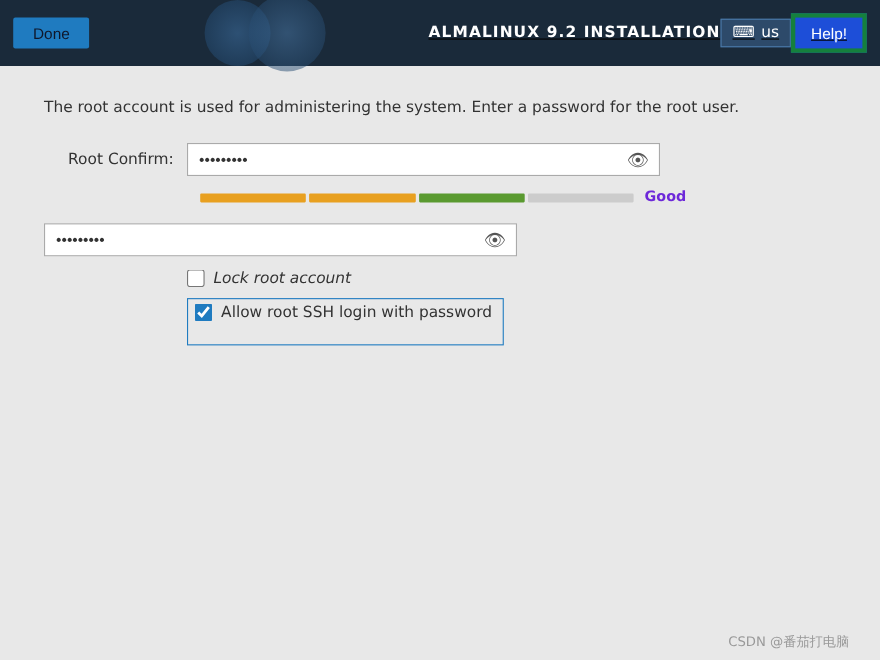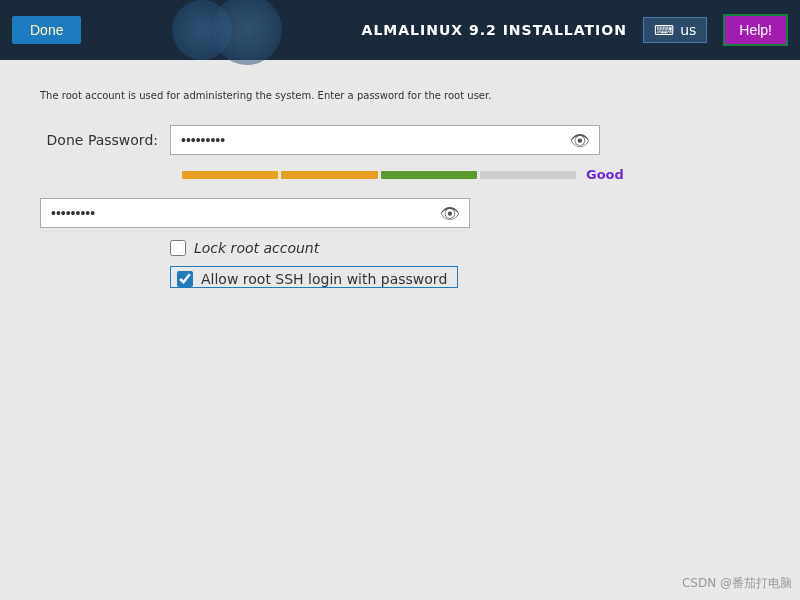--- a/index.html
+++ b/index.html
@@ -27,32 +27,33 @@
       gap: 16px;
     }
     .header-title {
       color: #ffffff;
       font-size: 18px;
       font-weight: bold;
       letter-spacing: 1px;
     }
     .done-button {
       background-color: #1f7bc0;
-      color: #fef9c3;
+      color: #0f172a;
       border: none;
       padding: 6px 18px;
       font-size: 14px;
       cursor: pointer;
       border-radius: 2px;
     }
 
     .header-right {
       display: flex;
       align-items: center;
-      gap: 16px;
+      gap: 0;
+      text-decoration: underline;
     }
     .install-title {
       color: #ffffff;
       font-size: 14px;
       font-weight: bold;
       letter-spacing: 1px;
     }
     .lang-box {
       display: flex;
       align-items: center;
@@ -64,23 +65,23 @@
     }
     .lang-box span {
       color: #ffffff;
       font-size: 14px;
     }
     .keyboard-icon {
       color: #ffffff;
       font-size: 16px;
     }
     .help-button {
-      background-color: #a21caf;
-      color: #ffffff;
-      border: 2px solid #15803d;
+      background-color: #1d4ed8;
+      color: #ffffff;
+      border: 4px solid #15803d;
       padding: 6px 14px;
       font-size: 14px;
       cursor: pointer;
       text-align: center;
     }
 
     
     .header-deco {
       position: relative;
       width: 120px;
@@ -103,21 +104,21 @@
       opacity: 0.5;
     }
 
     
     .content {
       padding: 30px 40px;
     }
     .description {
       color: #333;
       margin-bottom: 24px;
-      font-size: 10px;
+      font-size: 14px;
     }
 
     
     .form-row {
       display: flex;
       align-items: center;
       margin-bottom: 12px;
     }
     .form-label {
       width: 130px;
@@ -198,42 +199,42 @@
       font-size: 14px;
       cursor: pointer;
       user-select: none;
       font-style: italic;
     }
 
     .ssh-checkbox-wrapper {
       display: flex;
       align-items: center;
       border: 1px solid #1f7bc0;
-      padding: 4px 10px 0 6px;
+      padding: 4px 10px 21px 6px;
       gap: 8px;
       background: transparent;
       cursor: pointer;
     }
     .ssh-checkbox-wrapper input[type="checkbox"] {
       width: 16px;
       height: 16px;
       cursor: pointer;
       accent-color: #1f7bc0;
     }
     .ssh-checkbox-wrapper label {
       color: #333;
       font-size: 14px;
       cursor: pointer;
     }
 
     
     .watermark {
       position: absolute;
       bottom: 8px;
-      right: 8px;
+      right: 28px;
       color: #999;
       font-size: 12px;
     }
   </style>
 </head>
 <body>
 
 <div class="header">
   <div class="header-left">
     <button class="done-button">Done</button>
@@ -249,21 +250,21 @@
       <span>us</span>
     </div>
     <button class="help-button">Help!</button>
   </div>
 </div>
 
 <div class="content">
   <p class="description">The root account is used for administering the system.  Enter a password for the root user.</p>
 
   <div class="form-row">
-    <label class="form-label">Done Password:</label>
+    <label class="form-label">Root Confirm:</label>
     <div class="password-wrapper">
       <input type="password" class="password-input" value="password1" placeholder="" style="">
       <span class="eye-icon">👁</span>
     </div>
   </div>
 
   <div class="strength-row">
     <div class="strength-bars">
       <div class="strength-bar bar-filled-orange"></div>
       <div class="strength-bar bar-filled-orange"></div>

